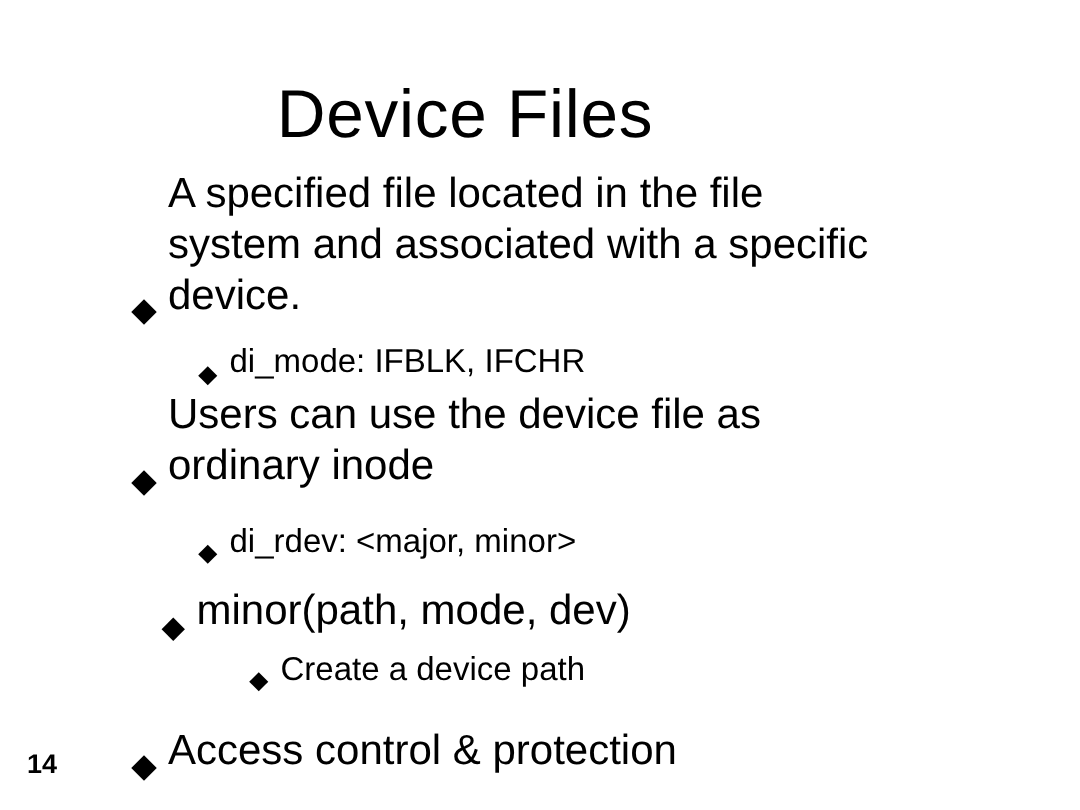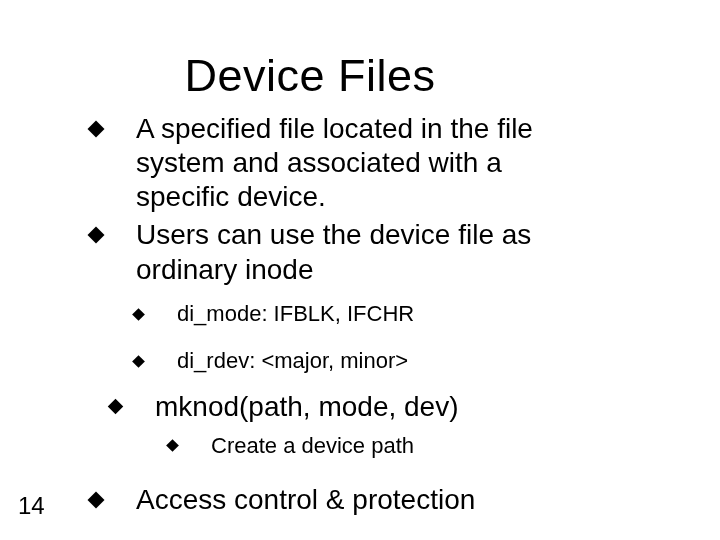--- a/index.html
+++ b/index.html
@@ -30,23 +30,22 @@
   .body {
     position: absolute;
     top: 112px;
     left: 90px;
     right: 40px;
   }
 
   
   .row {
     display: flex;
-    align-items: flex-start;
+    align-items: flex-end;
     line-height: 1.22;
-    gap: 24px;
   }
   .dia {
     flex: 0 0 auto;
     display: inline-block;
     transform: rotate(45deg);
     background: #000;
     margin-right: 10px;
   }
   .txt { flex: 1 1 auto; }
 
@@ -66,55 +65,55 @@
   .l2b .txt { }
 
   
   .l3 { font-size: 22px; margin-left: 78px; margin-top: 8px; }
   .l3 .dia { width: 9px; height: 9px; margin-top: 8px; }
 
   .page-num {
     position: absolute;
     left: 18px;
     bottom: 20px;
-    font-size: 24px;
-    font-weight: 400;
+    font-size: 18px;
+    font-weight: 700;
   }
 </style>
 </head>
 <body>
 
 <div class="slide">
 
   <div class="title">Device Files</div>
 
   <div class="body">
 
     <div class="row l1">
       <span class="dia"></span>
       <span class="txt"><span>A</span><span> specified file located in the file system and associated with a specific device.</span></span>
     </div>
 
+    <div class="row l2 l2-first">
+      <span class="dia"></span>
+      <span class="txt">di_mode: IFBLK, IFCHR</span>
+    </div>
+
     <div class="row l1" style="margin-top:4px;">
       <span class="dia"></span>
       <span class="txt"><span>Users</span><span> can use the device file as ordinary inode</span></span>
-    </div>
-
-    <div class="row l2 l2-first">
-      <span class="dia"></span>
-      <span class="txt">di_mode: IFBLK, IFCHR</span>
     </div>
     <div class="row l2">
       <span class="dia"></span>
       <span class="txt">di_rdev: &lt;major, minor&gt;</span>
     </div>
 
     <div class="row l2b">
       <span class="dia"></span>
-      <span class="txt">mknod(path, mode, dev)</span>
+      <span class="txt">minor(path, mode, dev)</span>
     </div>
 
     <div class="row l3">
       <span class="dia"></span>
       <span class="txt"><span>Create</span><span> a device path</span></span>
     </div>
 
     <div class="row l1" style="margin-top:24px;">
       <span class="dia"></span>
       <span class="txt"><span>Access</span><span> control &amp; protection</span></span>

